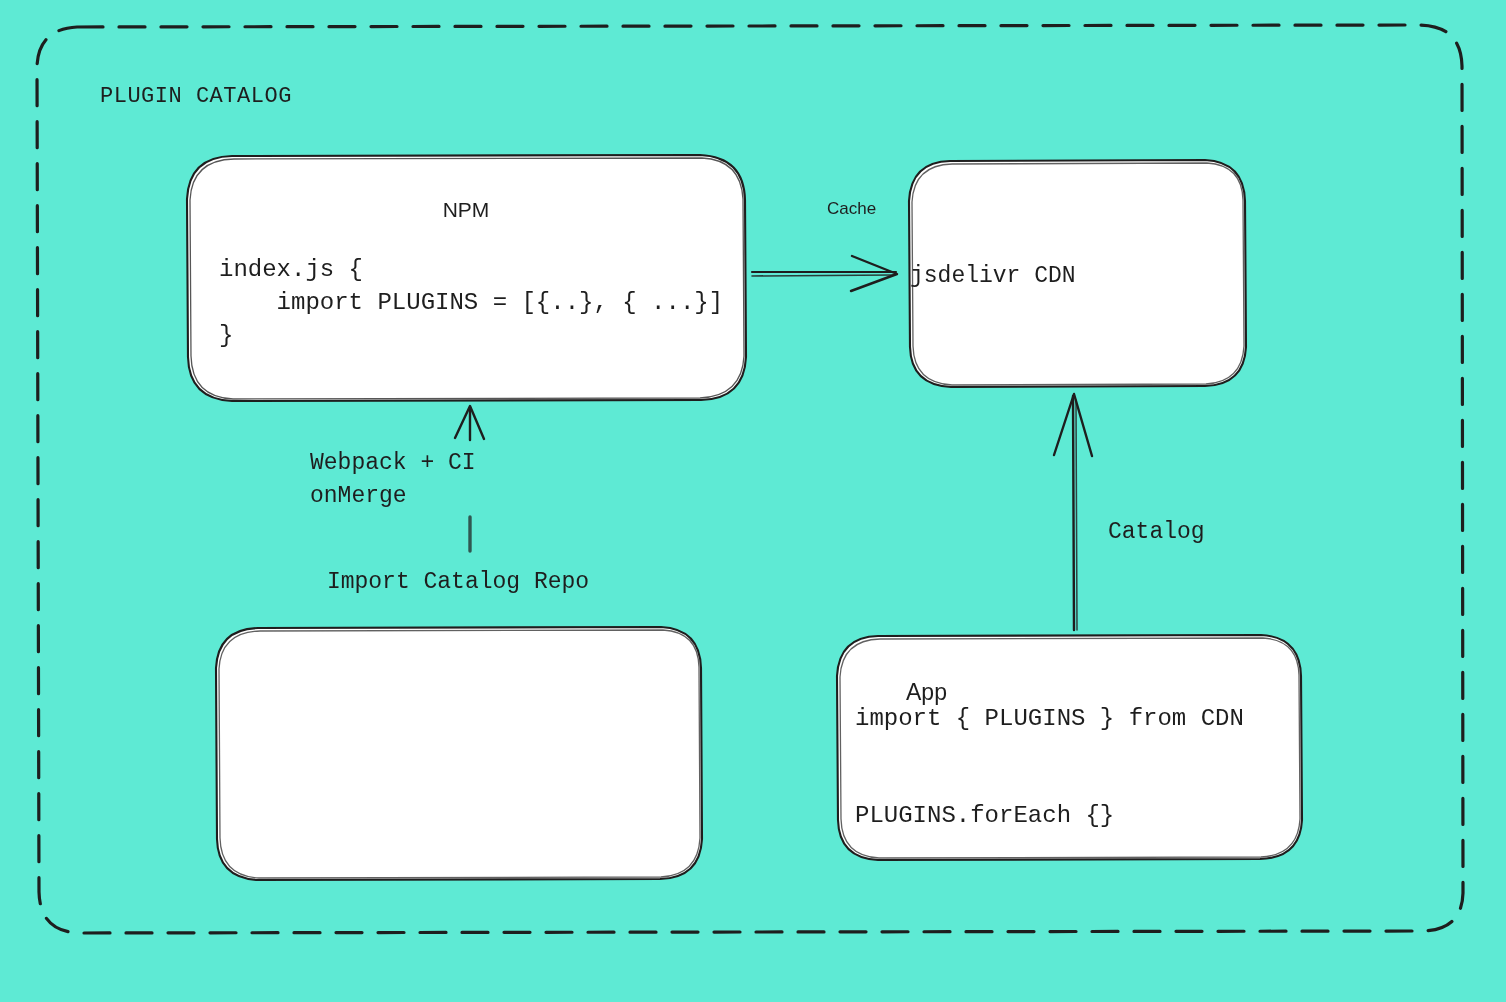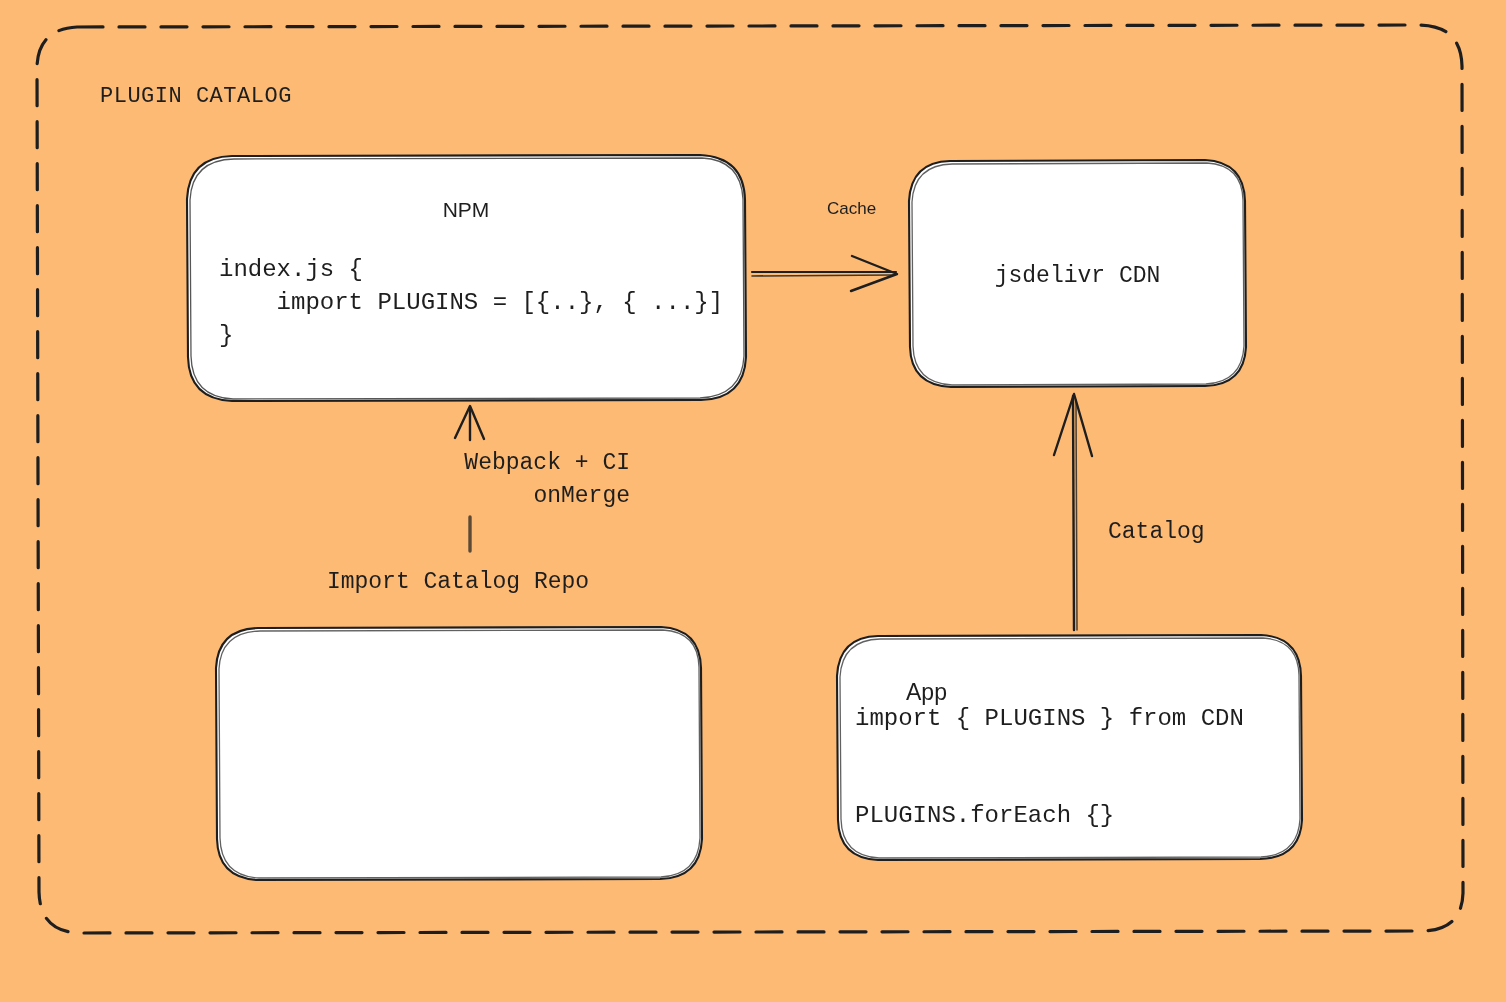--- a/index.html
+++ b/index.html
@@ -8,21 +8,21 @@
     background: #ffffff;
   }
   body {
     font-family: "Liberation Mono", "DejaVu Sans Mono", monospace;
     color: #1e1e1e;
   }
   #canvas {
     position: relative;
     width: 1506px;
     height: 1002px;
-    background: #fdba74;
+    background: #5eead4;
     overflow: hidden;
   }
   .svg-layer {
     position: absolute;
     left: 0;
     top: 0;
     width: 1506px;
     height: 1002px;
     pointer-events: none;
   }
@@ -60,30 +60,29 @@
     top: 253px;
     font-size: 24px;
     line-height: 1.38;
   }
 
   
   #cdn-title {
     left: 910px;
     top: 261px;
     width: 335px;
-    text-align: center;
     font-size: 23px;
   }
 
   
   #build-label {
     left: 310px;
     top: 447px;
     width: 320px;
-    text-align: right;
+    text-align: left;
     font-size: 23px;
     line-height: 1.42;
   }
 
   
   #repo-label {
     left: 218px;
     top: 567px;
     width: 480px;
     text-align: center;

